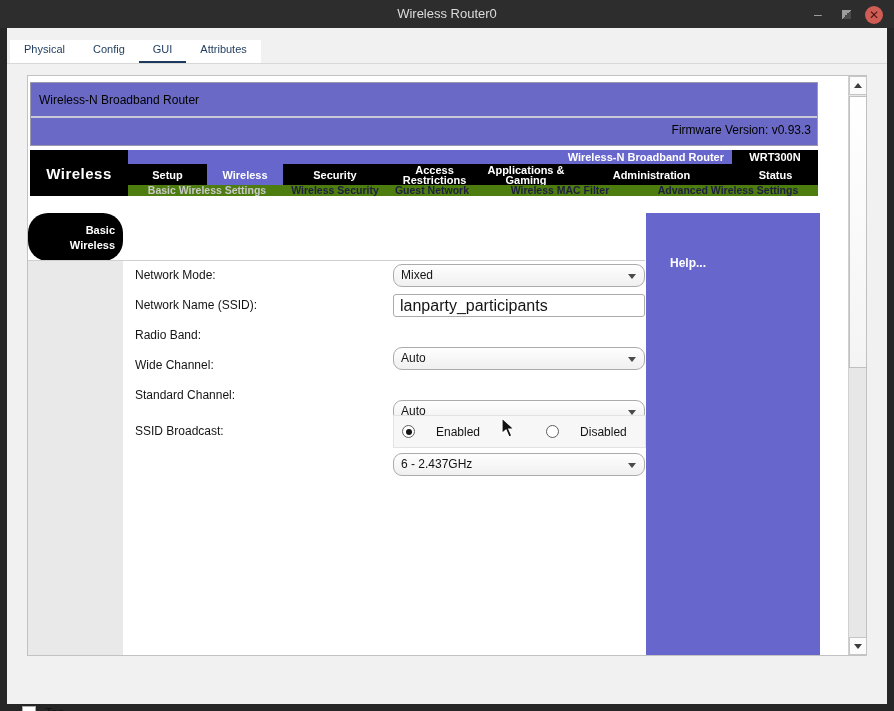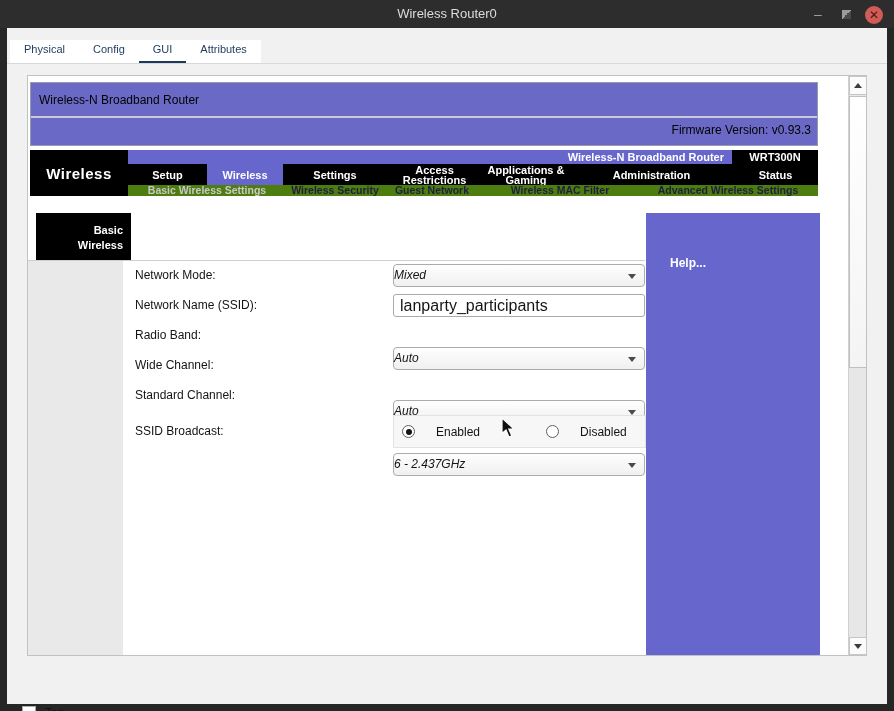--- a/index.html
+++ b/index.html
@@ -54,32 +54,32 @@
     display:flex; align-items:center; justify-content:center; }
   .nav-item.active { background:#6666cc; }
   .w-setup{width:79px}.w-wireless{width:76px}.w-security{width:104px}.w-access{width:95px}
   .w-apps{width:88px}.w-admin{width:163px}.w-status{width:85px}
   .nav-rowC { position:relative; height:11px; background:#4d7c0f; }
   .sub-item { position:absolute; top:0; transform:translateX(-50%); white-space:nowrap;
     font-size:10.5px; font-weight:bold; line-height:11px; color:#1e1e3f; }
   .sub-item.active { color:#c9c9c9; }
 
   
-  .section-box { position:absolute; left:8px; top:137px; width:95px; height:48px; background:#000;
-    color:#fff; font-size:11px; font-weight:bold; text-align:right; padding:10px 8px 0 0; line-height:15px; }
+  .section-box { position:absolute; left:0; top:137px; width:95px; height:48px; background:#000;
+    color:#fff; font-size:11px; font-weight:bold; text-align:right; padding:10px 8px 0 0; line-height:15px;border-radius:20px; }
   .page-divider { position:absolute; left:0; top:184px; width:617px; height:1px; background:#cfcfcf; }
   .sidebar { position:absolute; left:0; top:185px; width:95px; height:394px; background:#e9e9e9; }
   .help-panel { position:absolute; left:618px; top:137px; width:174px; height:442px; background:#6666cc; }
   .help-label { position:absolute; left:24px; top:43px; color:#fff; font-size:12px; font-weight:bold; }
 
   
   .form-label { position:absolute; left:107px; width:250px; font-size:12px; color:#141414; line-height:23px; }
   .ctl { position:absolute; left:365px; width:252px; height:23px; }
-  .combo { border:1px solid #ababab; border-radius:4px; background:linear-gradient(#fefefe,#f0f0f0);
-    font-size:12px; color:#141414; line-height:21px; position:relative;font-style:italic; }
+  .combo { border:1px solid #ababab; border-radius:9px; background:linear-gradient(#fefefe,#f0f0f0);
+    font-size:12px; color:#141414; line-height:21px; padding-left:7px; position:relative; }
   .combo .arrow { position:absolute; right:8px; top:9px; width:0; height:0;
     border-left:4px solid transparent; border-right:4px solid transparent; border-top:5px solid #4a4a4a; }
   .textbox { border:1px solid #ababab; border-radius:3px; background:#fff; font-size:16px; color:#141414;
     padding-left:6px; width:252px; height:23px; font-family:"Liberation Sans","DejaVu Sans",sans-serif; outline:none; }
   .radio-row { position:absolute; left:365px; top:339px; width:253px; height:33px;
     background:#f7f7f7; border:1px solid #e3e3e3; display:flex; align-items:center; }
   .radio { width:13px; height:13px; border:1px solid #5f5f5f; border-radius:50%; background:#fff;
     display:inline-flex; align-items:center; justify-content:center; }
   .radio.checked::after { content:""; width:6px; height:6px; border-radius:50%; background:#141414; }
   .radio-label { font-size:12px; color:#141414; margin-left:21px; }
@@ -143,21 +143,21 @@
       <div class="navbar">
         <div class="nav-brand">Wireless</div>
         <div class="nav-right">
           <div class="nav-rowA">
             <span class="model-label">Wireless-N Broadband Router</span>
             <span class="model-number">WRT300N</span>
           </div>
           <div class="nav-rowB">
             <div class="nav-item w-setup">Setup</div>
             <div class="nav-item w-wireless active">Wireless</div>
-            <div class="nav-item w-security">Settings</div>
+            <div class="nav-item w-security">Security</div>
             <div class="nav-item w-access">Access Restrictions</div>
             <div class="nav-item w-apps">Applications &amp; Gaming</div>
             <div class="nav-item w-admin">Administration</div>
             <div class="nav-item w-status">Status</div>
           </div>
           <div class="nav-rowC">
             <span class="sub-item active" style="left:79px">Basic Wireless Settings</span>
             <span class="sub-item" style="left:207px">Wireless Security</span>
             <span class="sub-item" style="left:304px">Guest Network</span>
             <span class="sub-item" style="left:432px">Wireless MAC Filter</span>

